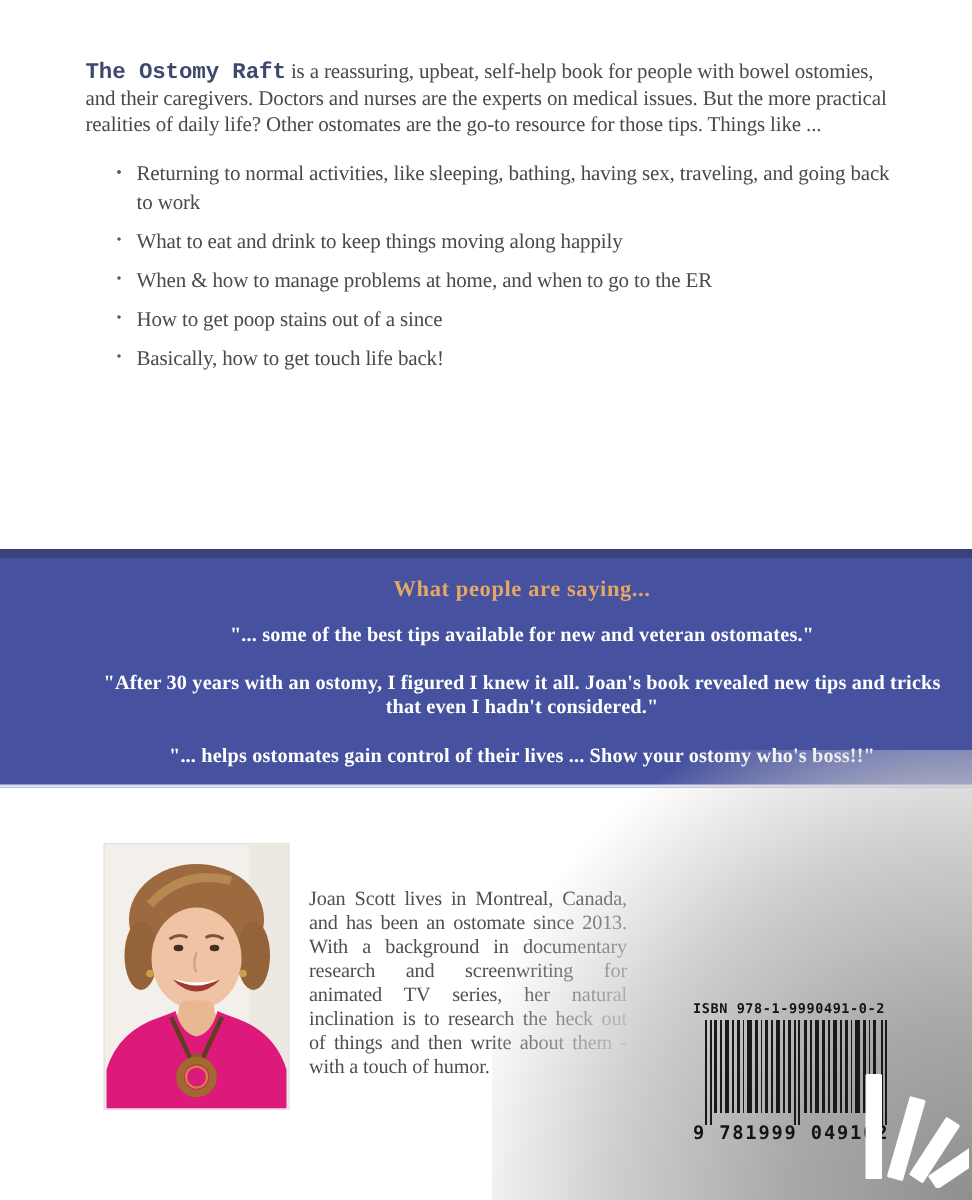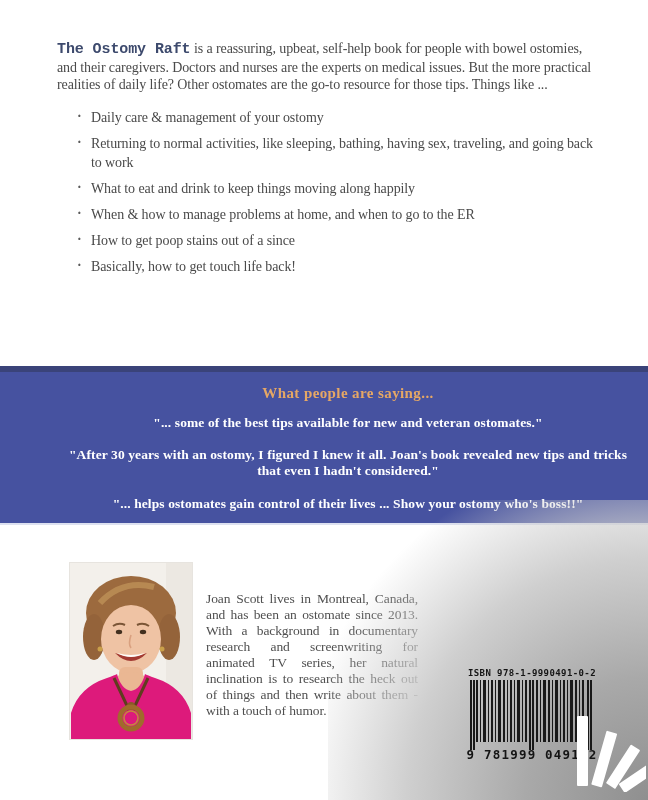--- a/index.html
+++ b/index.html
@@ -27,38 +27,38 @@
 
   
   .author{position:absolute;top:562px;left:69px;display:flex;}
   .photo{width:124px;height:178px;border:1px solid #e7e4df;box-sizing:border-box;background:#f3f0eb;flex:none;}
   .bio{width:212px;margin-left:13px;padding-top:15px;font-size:13.5px;line-height:16px;
        letter-spacing:-0.1px;text-align:justify;color:#4f4f4f;}
 
   
   .corner-shade{position:absolute;right:0;bottom:0;width:320px;height:300px;pointer-events:none;
     background:radial-gradient(circle at 100% 100%, #8f8f8f 0%, #a9a9a9 28%, #cfcfcf 55%, rgba(255,255,255,0) 80%);}
-  .barcode{position:absolute;left:462px;top:668px;width:140px;text-align:center;color:#141414;}
+  .barcode{position:absolute;left:462px;top:668px;width:140px;color:#141414;}
   .isbn-label{font-family:"DejaVu Sans Mono",monospace;font-size:9px;letter-spacing:.4px;
               font-weight:bold;white-space:nowrap;}
   .isbn-digits{font-family:"DejaVu Sans Mono",monospace;font-size:12.5px;font-weight:bold;
                letter-spacing:1.2px;margin-top:-3px;white-space:nowrap;}
   .bars{display:block;margin:2px auto 0 auto;}
   .books-logo{position:absolute;right:2px;bottom:8px;}
 </style>
 </head>
 <body>
 
 <div class="page">
 
   <section class="intro">
     <p class="para"><span class="book-title">The Ostomy Raft</span><span> is a reassuring, upbeat, self-help book for people with bowel ostomies, and their caregivers. Doctors and nurses are the experts on medical issues. But the more practical realities of daily life? Other ostomates are the go-to resource for those tips. Things like ...</span></p>
 
     <ul class="bullets">
-      <li><span class="dot">·</span><span>Daily care &amp; management of your ostomy</span></li>
+      <li><span class="dot">·</span></li>
       <li><span class="dot">·</span><span>Returning to normal activities, like sleeping, bathing, having sex, traveling, and going back to work</span></li>
       <li><span class="dot">·</span><span>What to eat and drink to keep things moving along happily</span></li>
       <li><span class="dot">·</span><span>When &amp; how to manage problems at home, and when to go to the ER</span></li>
       <li><span class="dot">·</span><span>How to get poop stains out of a since</span></li>
       <li><span class="dot">·</span><span>Basically, how to get touch life back!</span></li>
     </ul>
 
   </section>
 
   <section class="banner">

